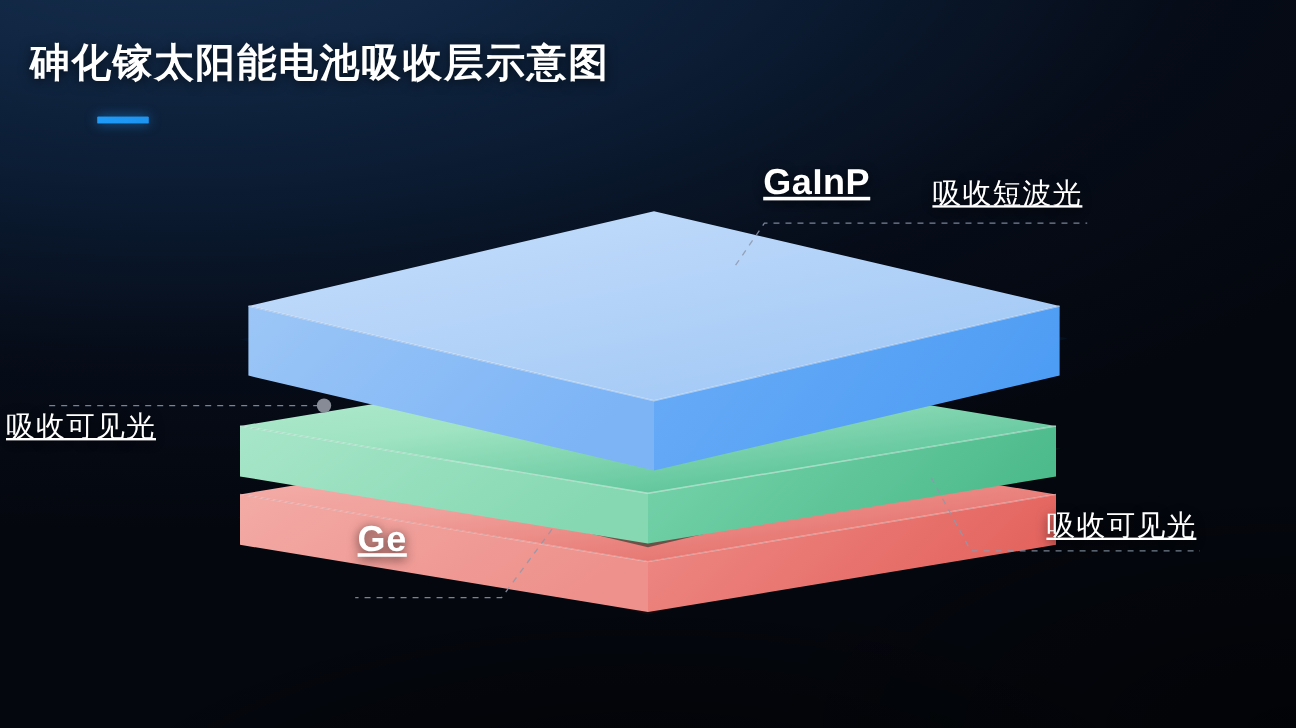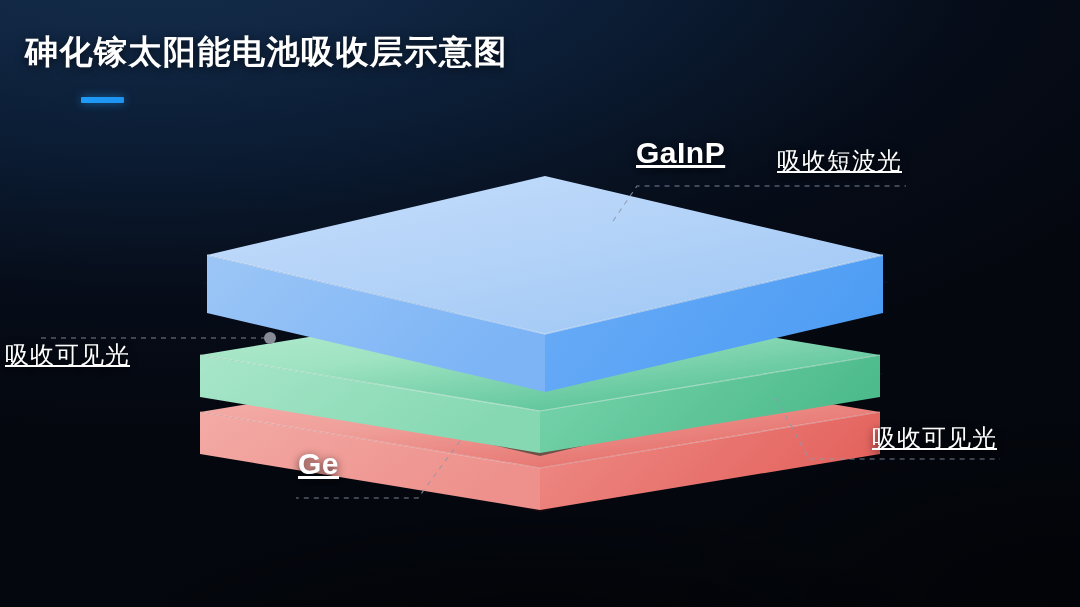--- a/index.html
+++ b/index.html
@@ -93,21 +93,21 @@
   .lbl-desc {
     font-size: 24px;
     font-weight: 500;
     letter-spacing: 1px;
   }
 
   #label-gainp      { left: 636px; top: 136px; }
   #label-short-wave { left: 777px; top: 145px; }
   #label-gaas       { left: 74px;  top: 297px; }
   #label-visible    { left: 5px;   top: 339px; }
-  #label-ge         { left: 298px; top: 447px; }
+  #label-ge         { left: 298px; top: 433px; }
   #label-infrared   { left: 872px; top: 422px; }
 </style>
 </head>
 <body>
 
 <div id="stage">
 
   <div class="title-block">
     <h1 class="page-title">砷化镓太阳能电池吸收层示意图</h1>
     <div class="accent-bar"></div>

